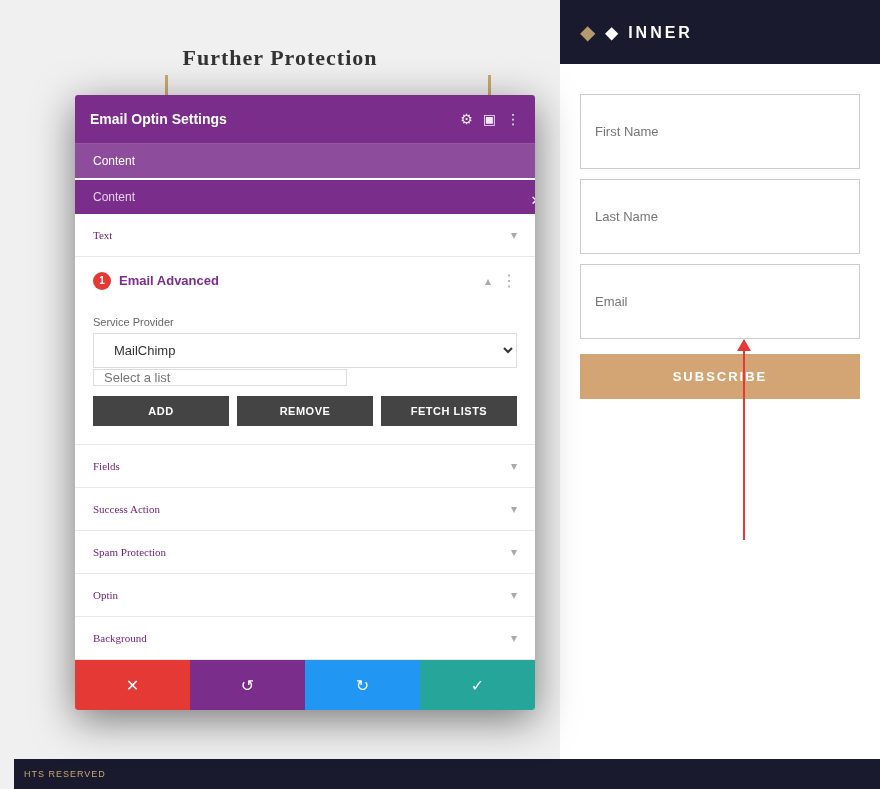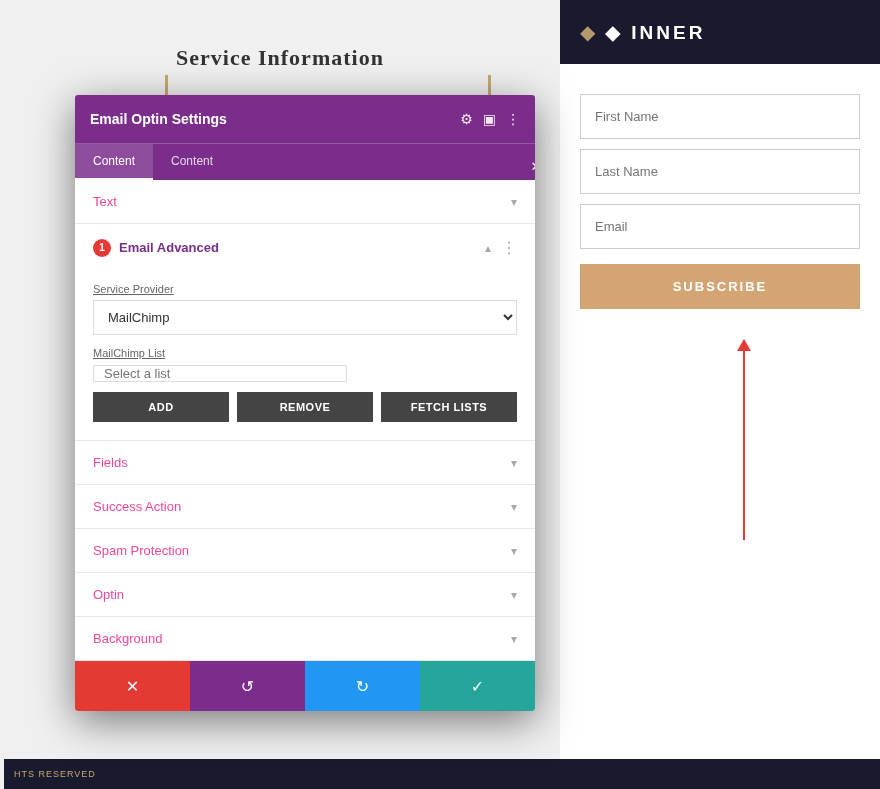--- a/index.html
+++ b/index.html
@@ -50,34 +50,34 @@
     
     .right-header {
       background: #1a1a2e;
       padding: 20px;
       display: flex;
       align-items: center;
       gap: 10px;
     }
     .inner-title {
       color: #fff;
-      font-size: 19px;
+      font-size: 16px;
       letter-spacing: 3px;
       font-weight: 600;
     }
 
     
     .form-area {
       padding: 30px 20px;
       background: #fff;
     }
     .form-field {
       width: 100%;
       border: 1px solid #ccc;
-      padding: 14px 14px;
+      padding: 29px 14px;
       margin-bottom: 10px;
       font-size: 13px;
       color: #999;
       outline: none;
     }
     .subscribe-btn {
       width: 100%;
       background: #d4a574;
       color: #fff;
       border: none;
@@ -111,21 +111,21 @@
       border-bottom: 12px solid #e53935;
       margin-bottom: 0;
       position: absolute;
       top: -1px;
     }
 
     
     .footer-bar {
       position: absolute;
       bottom: 0;
-      left: 4px;
+      left: 14px;
       right: 0;
       height: 30px;
       background: #1a1a2e;
       display: flex;
       align-items: center;
       padding-left: 10px;
     }
     .footer-text {
       color: #c8a96e;
       font-size: 9px;
@@ -168,20 +168,21 @@
       font-size: 14px;
       cursor: pointer;
       opacity: 0.9;
     }
 
     
     .panel-tabs {
       background: #7b2d8b;
       display: flex;
       border-top: 1px solid rgba(255,255,255,0.2);
+      flex-direction: column;
     }
     .tab-item {
       padding: 10px 18px;
       color: rgba(255,255,255,0.8);
       font-size: 12px;
       cursor: pointer;
     }
     .tab-item.active {
       color: #fff;
       background: rgba(255,255,255,0.15);
@@ -199,22 +200,23 @@
     .section-row {
       background: #fff;
       border-bottom: 1px solid #e8e8e8;
       padding: 14px 18px;
       display: flex;
       align-items: center;
       justify-content: space-between;
       cursor: pointer;
     }
     .section-label {
-      font-size: 13px;
-      color: #ec4899;
+      font-size: 11px;
+      color: #701a75;
+      font-family: Liberation Serif, serif;
     }
     .chevron-icon {
       color: #aaa;
       font-size: 12px;
     }
 
     
     .email-account-section {
       background: #fff;
       border-bottom: 1px solid #e8e8e8;
@@ -254,26 +256,25 @@
 
     .email-account-body {
       padding: 0 18px 18px 18px;
     }
 
     .field-label {
       font-size: 11px;
       color: #666;
       margin-bottom: 5px;
       margin-top: 12px;
-      text-decoration: underline;
     }
 
     .select-field {
       width: 100%;
-      padding: 8px 10px;
+      padding: 8px 16px;
       border: 1px solid #ddd;
       background: #fff;
       font-size: 13px;
       color: #333;
       appearance: auto;
       cursor: pointer;
     }
 
     .list-select-field {
       width: 60%;
@@ -350,21 +351,21 @@
 
 <div class="red-arrow">
   <div class="arrow-head"></div>
   <div class="arrow-line"></div>
 </div>
 
 <div class="further-info-area">
 
   <div class="deco-line deco-line-left"></div>
   <div class="deco-line deco-line-right"></div>
-  <h2 class="further-info-text">Service Information</h2>
+  <h2 class="further-info-text">Further Protection</h2>
 </div>
 
 <div class="settings-panel">
 
   <div class="panel-header">
     <span class="panel-title">Email Optin Settings</span>
     <div class="panel-icons">
       <span class="panel-icon-btn" title="Settings">⚙</span>
       <span class="panel-icon-btn" title="Columns">▣</span>
       <span class="panel-icon-btn" title="More">⋮</span>
@@ -401,21 +402,20 @@
 
       <div class="email-account-body">
         <div class="field-label">Service Provider</div>
         <select class="select-field">
           <option>MailChimp</option>
           <option>Aweber</option>
           <option>ConvertKit</option>
           <option>GetResponse</option>
         </select>
 
-        <div class="field-label">MailChimp List</div>
         <input type="text" class="list-select-field" placeholder="Select a list" style="">
 
         <div class="action-buttons">
           <button class="btn-dark">ADD</button>
           <button class="btn-dark">REMOVE</button>
           <button class="btn-dark">FETCH LISTS</button>
         </div>
       </div>
     </div>
 

